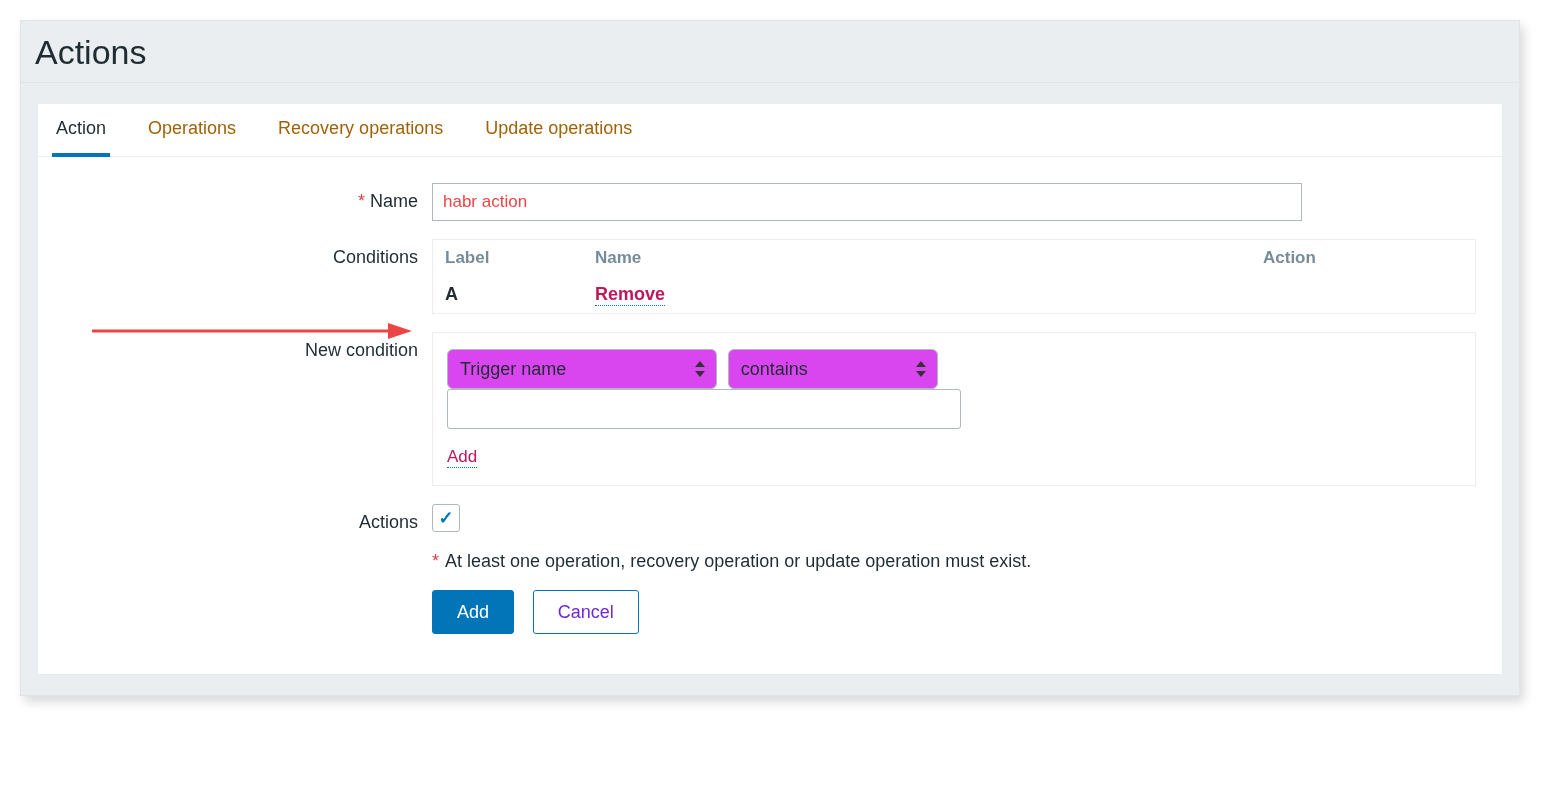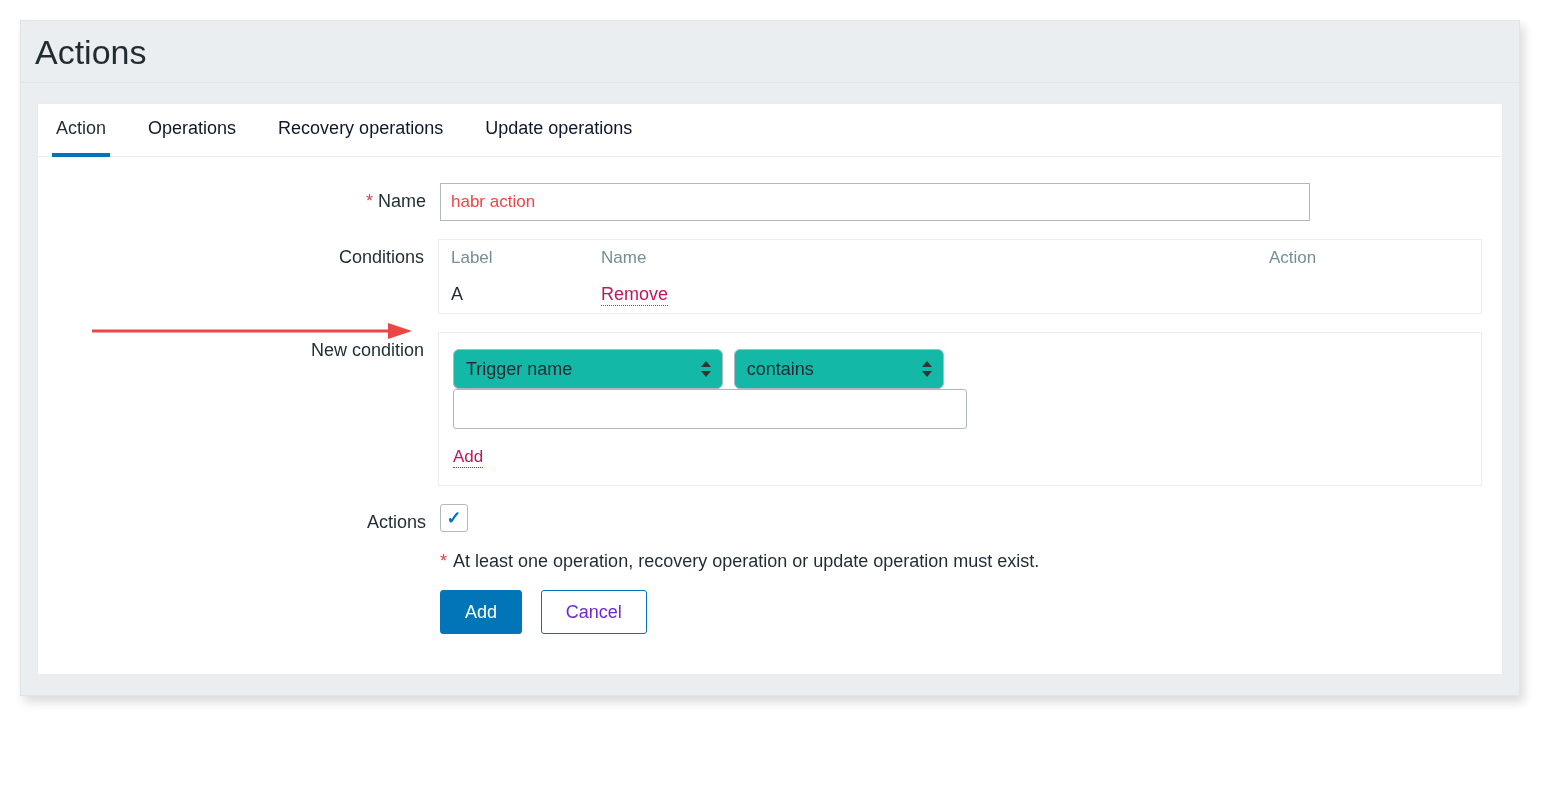--- a/index.html
+++ b/index.html
@@ -37,33 +37,33 @@
   
   .tabs {
     display: flex;
     border-bottom: 1px solid #ebeef0;
     padding-left: 14px;
     gap: 34px;
     margin-bottom: 26px;
   }
   .tab {
     padding: 14px 4px 14px 4px;
-    color: #0f172a;
+    color: #a16207;
     cursor: pointer;
     font-size: 18px;
   }
   .tab.active {
     color: #1f2c33;
     border-bottom: 4px solid #0275b8;
     margin-bottom: -1px;
   }
   
   .form {
     position: relative;
-    padding-left: 12px;
+    padding-left: 4px;
   }
   .row {
     display: flex;
     align-items: flex-start;
     margin-bottom: 18px;
   }
   .label-col {
     width: 390px;
     text-align: right;
     padding-right: 14px;
@@ -88,20 +88,21 @@
     color: #ef4444;
   }
   
   .cond-box {
     width: 1044px;
     border: 1px solid #ebeef0;
   }
   .cond-header, .cond-row {
     display: flex;
     padding: 8px 12px;
+    font-weight: bold;
   }
   .cond-header {
     color: #768d99;
     font-size: 17px;
   }
   .c-label-col { width: 150px; }
   .c-name-col  { flex: 1; }
   .c-action-col { width: 200px; }
   .cond-row .c-label-col,
   .cond-row .c-name-col,
@@ -121,21 +122,21 @@
   }
   .select-wrap {
     display: inline-flex;
     align-items: center;
     border: 1px solid #b0b8bd;
     border-radius: 6px;
     height: 40px;
     padding: 0 10px 0 12px;
     margin-right: 6px;
     cursor: pointer;
-    background: #14b8a6;
+    background: #d946ef;
   }
   .select-text { margin-right: 14px; font-size: 18px; }
   .chev {
     display: inline-block;
     width: 12px;
     height: 16px;
   }
   .chev svg { display:block; }
   .nc-input {
     display: inline-block;

